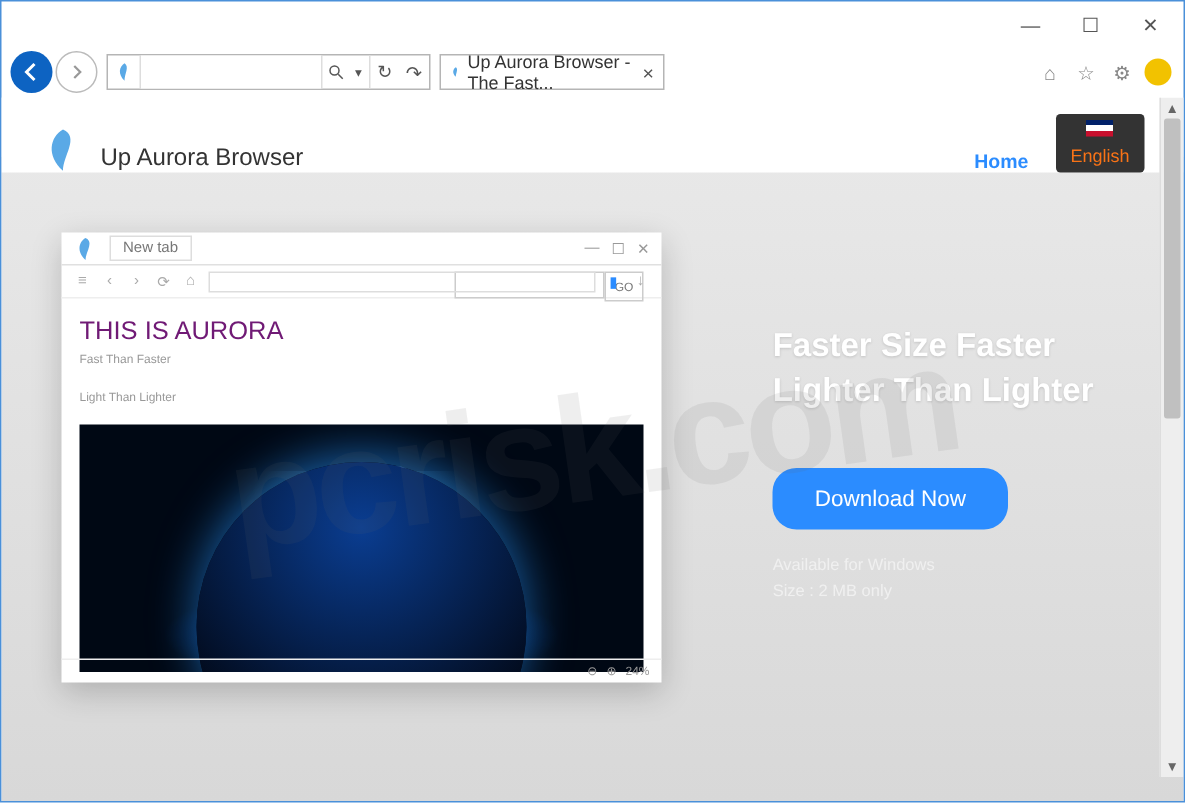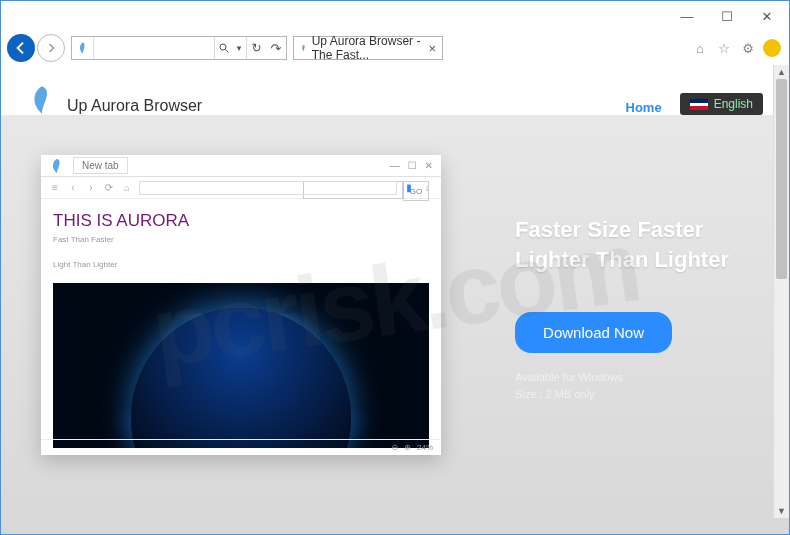--- a/index.html
+++ b/index.html
@@ -22,21 +22,21 @@
 .tab { display: flex; align-items: center; border: 1px solid #b5b5b5; height: 24px; padding: 0 6px; margin-left: 4px; font-size: 12px; color: #333; gap: 4px; max-width: 150px; }
 .tabclose { color: #555; font-size: 13px; margin-left: 4px; }
 .tbspacer { flex: 1; }
 .tbicon { width: 18px; height: 18px; margin: 0 2px; color: #888; display: flex; align-items: center; justify-content: center; font-size: 13px; }
 .smiley { width: 18px; height: 18px; background: #f2c200; border-radius: 50%; }
 .page { position: relative; height: calc(100% - 64px); background: linear-gradient(to bottom, #ffffff 0, #ffffff 40px, #e8e8e8 40px, #d8d8d8 100%); overflow: hidden; }
 .siteheader { height: 50px; background: #fff; display: flex; align-items: flex-end; padding: 0 26px; }
 .logoS { width: 30px; height: 30px; margin-right: 10px; }
 .sitename { font-size: 16px; color: #333; }
 .navhome { margin-left: auto; color: #2b8cff; font-size: 13px; font-weight: 600; cursor: pointer; }
-.langbtn { margin-left: 18px; background: #333; color: #86efac; font-size: 12px; padding: 4px 10px; border-radius: 3px; display: flex; align-items: center; gap: 6px; cursor: pointer; }
+.langbtn { margin-left: 18px; background: #333; color: #f97316; font-size: 12px; padding: 4px 10px; border-radius: 3px; display: flex; align-items: center; gap: 6px; cursor: pointer; flex-direction: column; }
 .flag { width: 18px; height: 11px; background: linear-gradient(to bottom, #012169 0 33%, #fff 33% 66%, #c8102e 66% 100%); position: relative; }
 .hero-left { position: absolute; left: 40px; top: 90px; width: 400px; height: 300px; background: #fff; box-shadow: 0 6px 20px rgba(0,0,0,0.2); }
 .mockbar { height: 22px; border-bottom: 1px solid #e0e0e0; display: flex; align-items: center; padding: 0 8px; gap: 8px; font-size: 10px; color: #999; }
 .mockbar .mS { width: 16px; height: 16px; }
 .mocktab { border: 1px solid #ddd; padding: 2px 8px; font-size: 10px; color: #777; }
 .mocknav { height: 22px; display: flex; align-items: center; padding: 0 8px; gap: 6px; font-size: 10px; color: #aaa; border-bottom: 1px solid #eee; }
 .mocknav .ico { width: 12px; height: 12px; display: flex; align-items: center; justify-content: center; }
 .mockaddr { flex: 1; height: 14px; border: 1px solid #ddd; }
 .mockbody { padding: 12px; }
 .mocktitle { font-size: 17px; color: #701a75; }

